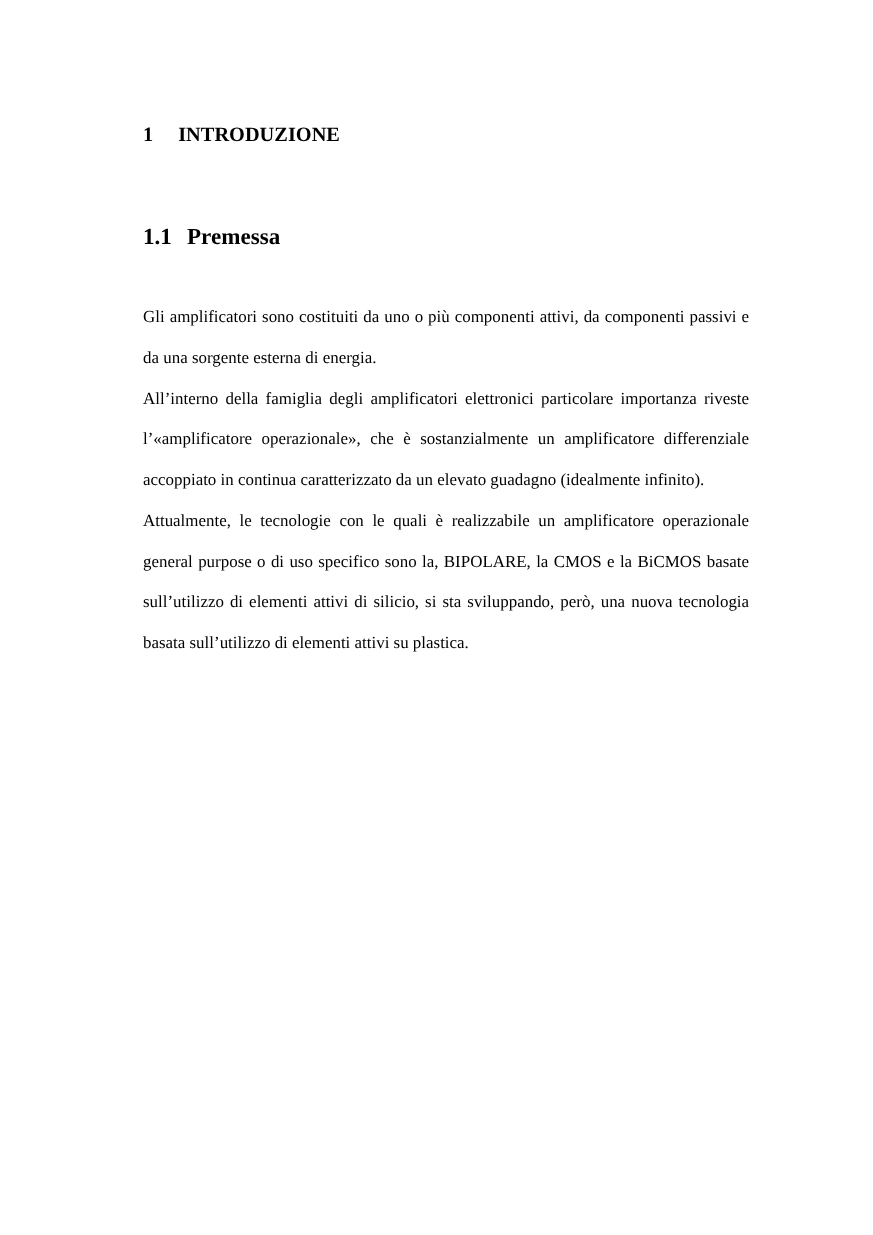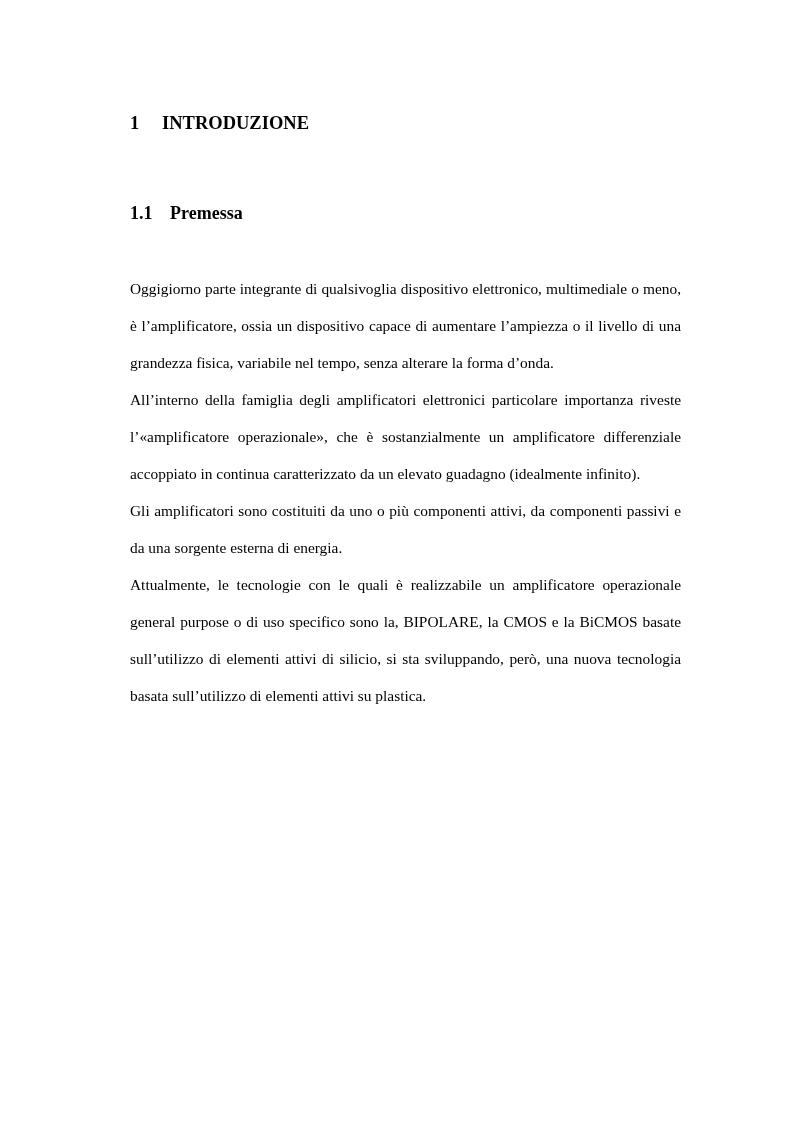--- a/index.html
+++ b/index.html
@@ -26,21 +26,21 @@
     white-space: nowrap;
   }
   .section-heading .num {
     display: inline-block;
     width: 32px;
   }
   .subsection-heading {
     position: absolute;
     top: 203px;
     left: 130px;
-    font-size: 18px;
+    font-size: 21px;
     font-weight: bold;
     line-height: 1.2;
     white-space: nowrap;
   }
   .subsection-heading .num {
     display: inline-block;
     width: 40px;
   }
   .body-text {
     position: absolute;
@@ -81,22 +81,21 @@
 
   <div class="section-heading">
     <span class="num">1</span><span>INTRODUZIONE</span>
   </div>
 
   <div class="subsection-heading">
     <span class="num">1.1</span><span>Premessa</span>
   </div>
 
   <div class="body-text">
-    <p>Oggigiorno parte integrante di qualsivoglia dispositivo elettronico, multimediale o meno, è l’amplificatore, ossia un dispositivo capace di aumentare l’ampiezza o il livello di una grandezza fisica, variabile nel tempo, senza alterare la forma d’onda.</p>
+    <p>Gli amplificatori sono costituiti da uno o più componenti attivi, da componenti passivi e da una sorgente esterna di energia.</p>
     <p>All’interno della famiglia degli amplificatori elettronici particolare importanza riveste l’«amplificatore operazionale», che è sostanzialmente un amplificatore differenziale accoppiato in continua caratterizzato da un elevato guadagno (idealmente infinito).</p>
-    <p>Gli amplificatori sono costituiti da uno o più componenti attivi, da componenti passivi e da una sorgente esterna di energia.</p>
     <p>Attualmente, le tecnologie con le quali è realizzabile un amplificatore operazionale general purpose  o di uso specifico sono la, BIPOLARE, la CMOS e la BiCMOS basate sull’utilizzo di elementi attivi di silicio, si sta sviluppando, però, una nuova tecnologia basata sull’utilizzo di elementi attivi su plastica.</p>
   </div>
 
   <div class="footer-rule"></div>
   <div class="page-number">3</div>
 
 </div>
 
 </body></html>

